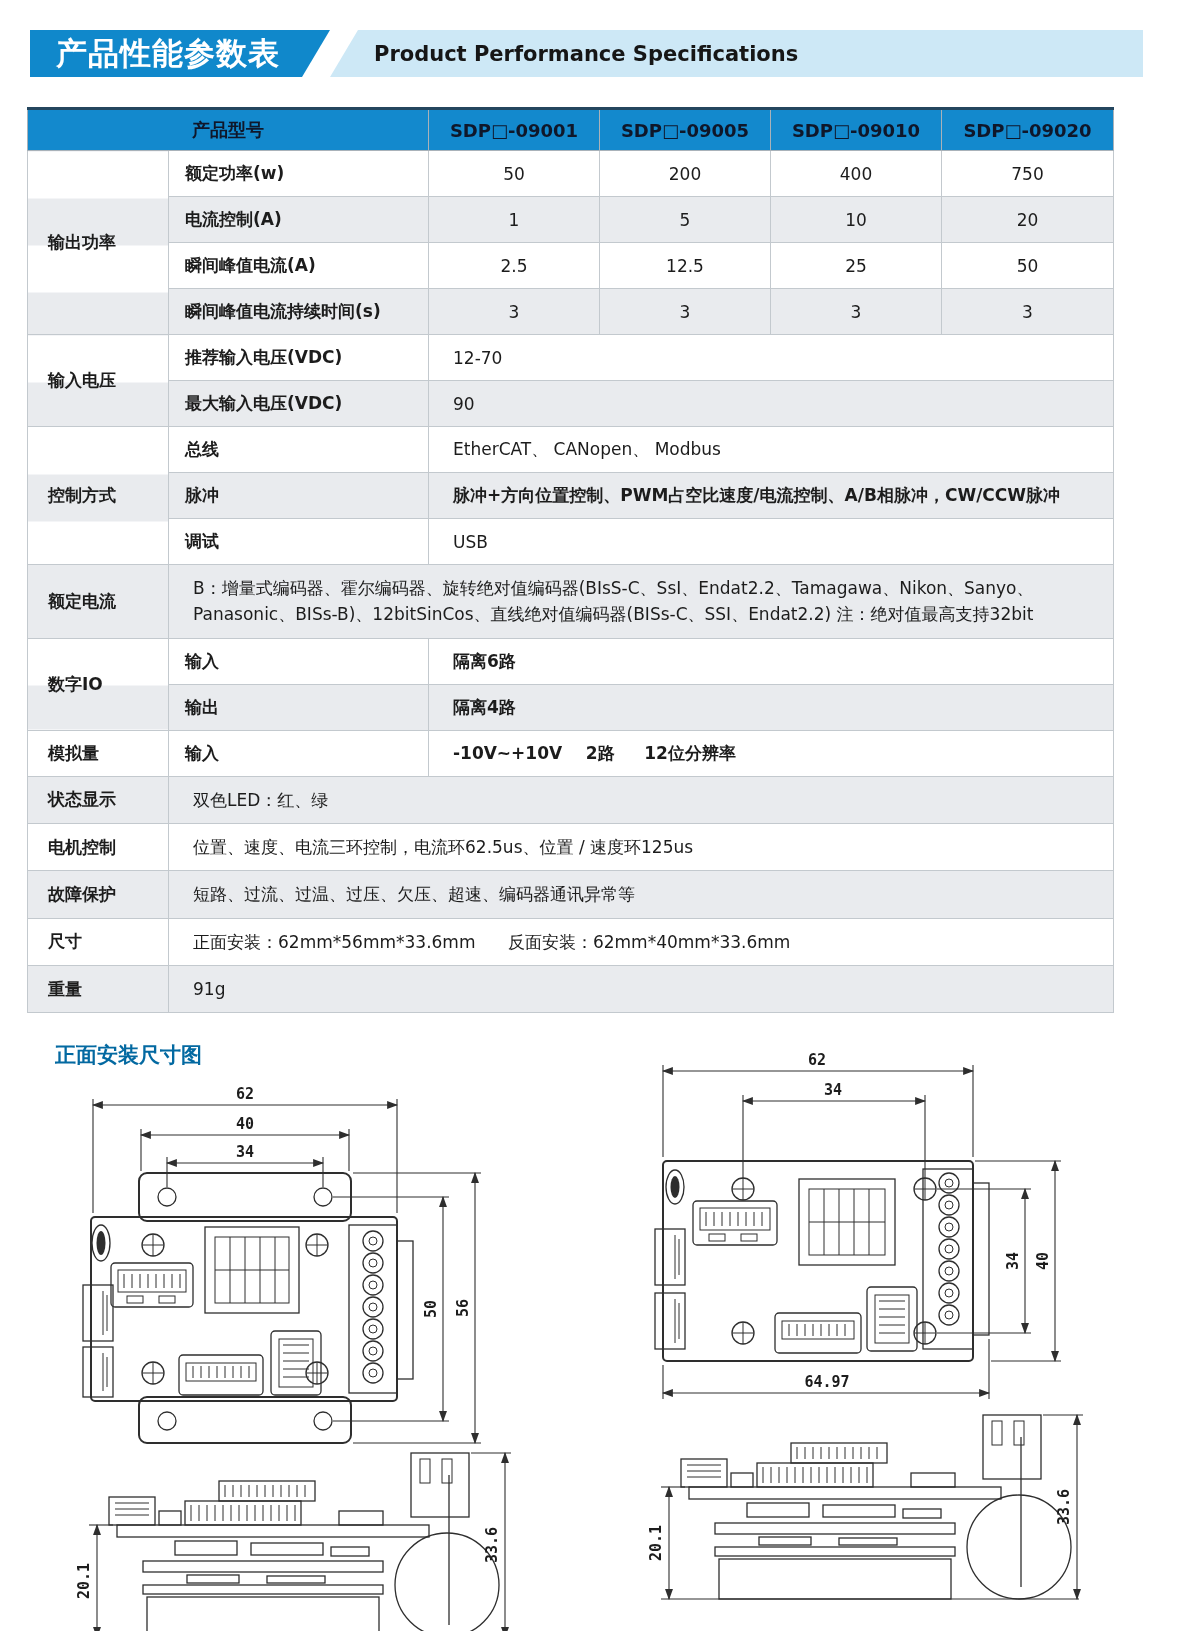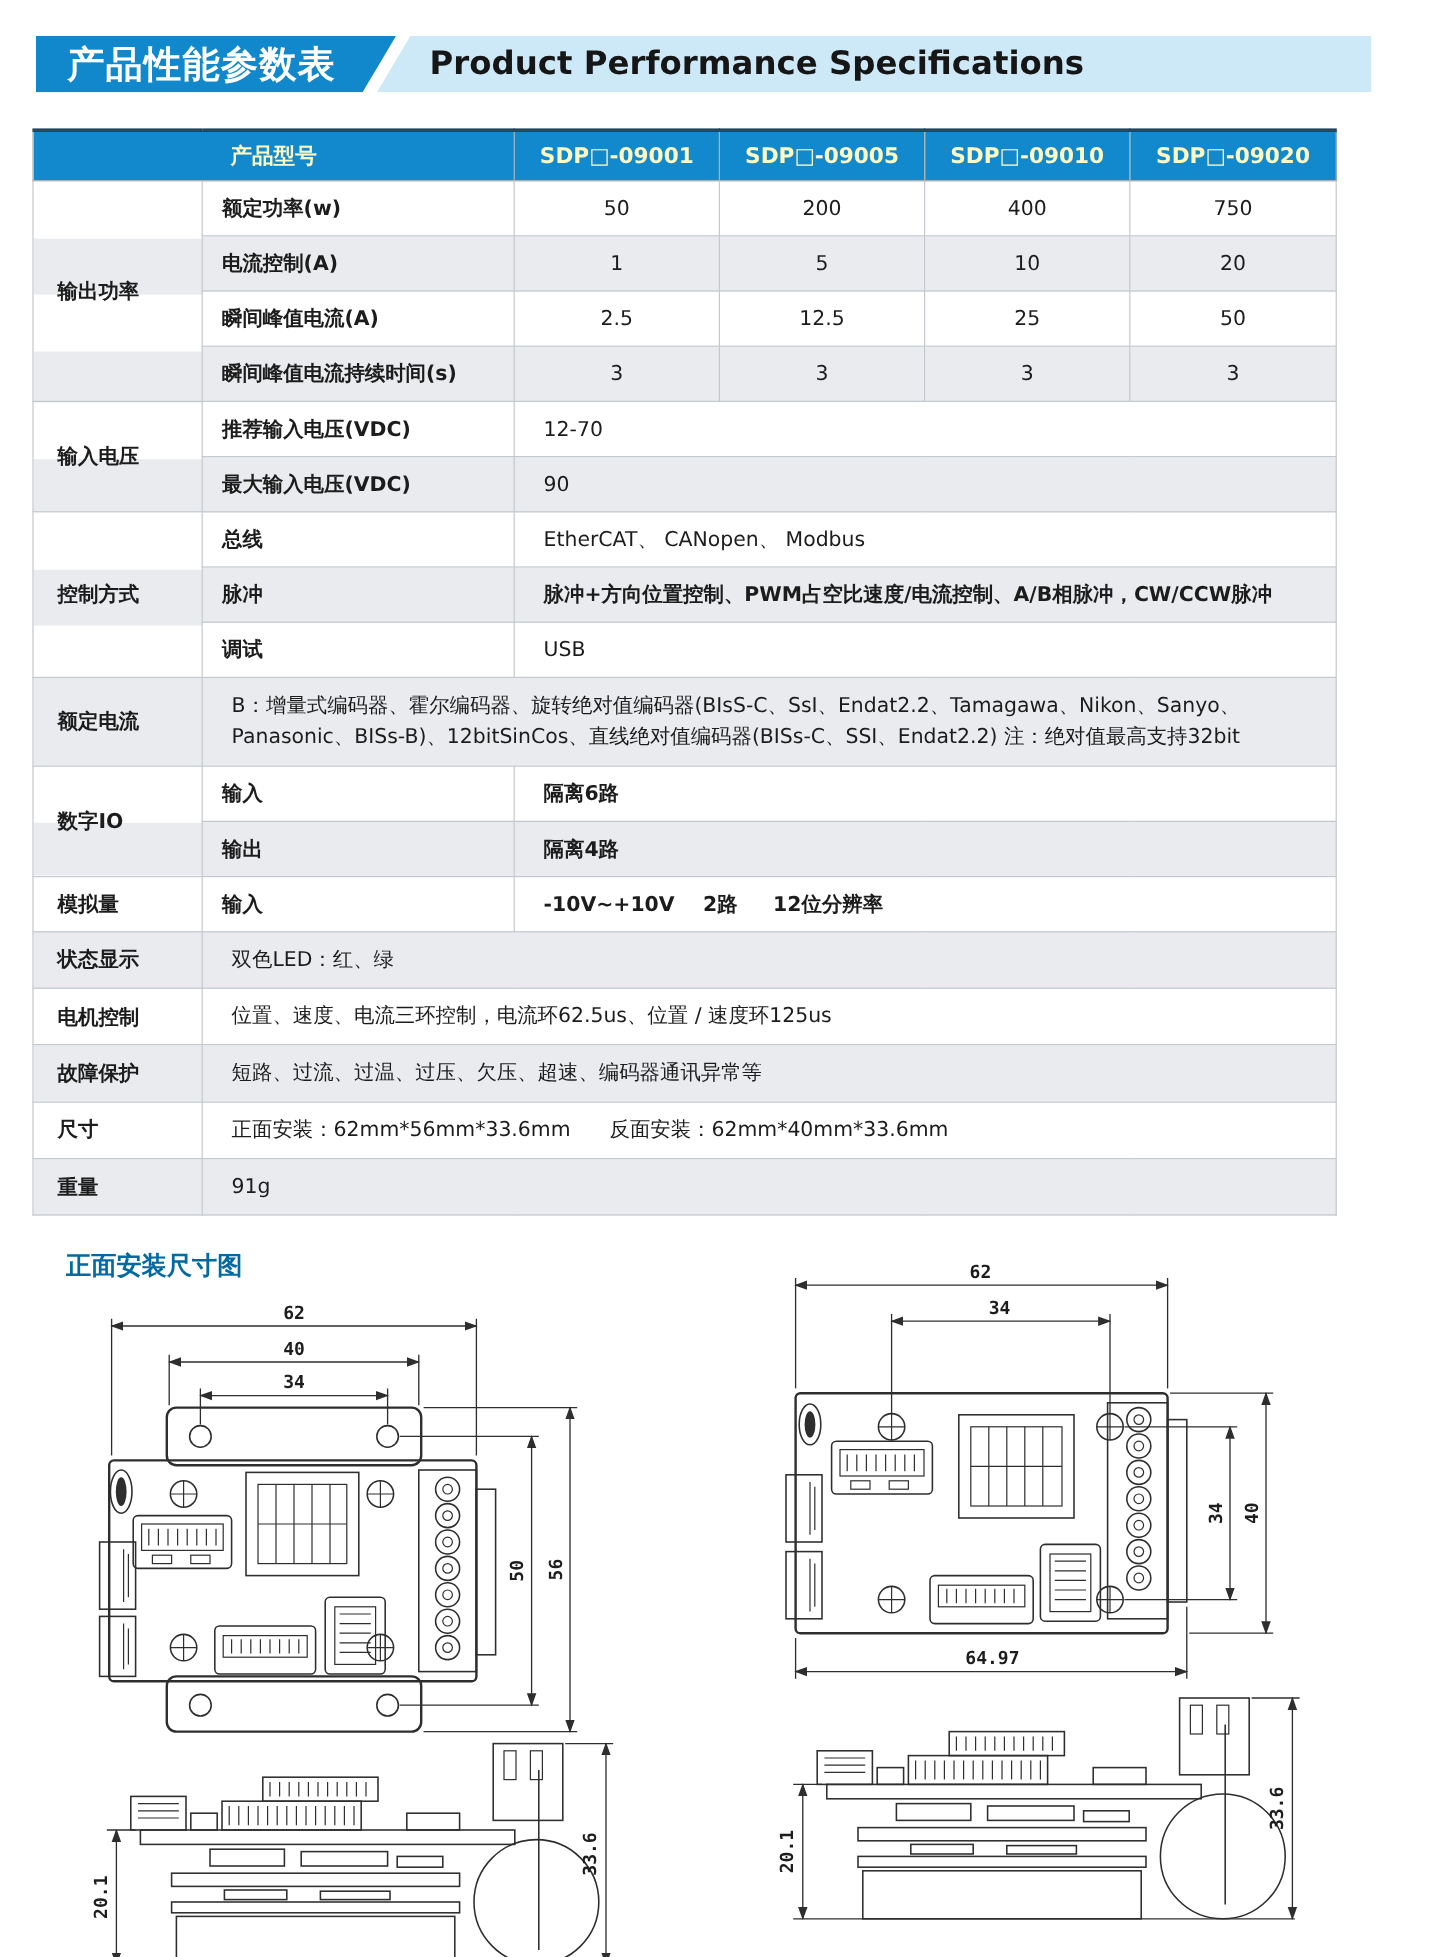--- a/index.html
+++ b/index.html
@@ -1,38 +1,38 @@
 <!DOCTYPE html>
 <html><head>
 <meta charset="utf-8">
 <style>
   html,body{margin:0;padding:0;background:#ffffff;}
   body{font-family:"DejaVu Sans","Liberation Sans",sans-serif;color:#1c1c1c;width:1200px;}
   .page{width:1200px;box-sizing:border-box;}
 
   
-  .banner{display:flex;align-items:stretch;height:47px;margin:30px 57px 30px 30px;}
+  .banner{display:flex;align-items:stretch;height:47px;margin:30px 57px 30px 30px;gap:16px;}
   .banner-dark{
     background:#1088cb;color:#fff;display:flex;align-items:center;
     padding:0 46px 0 26px;font-size:31px;font-weight:bold;letter-spacing:1px;
     clip-path:polygon(0 0,100% 0,calc(100% - 28px) 100%,0 100%);
     min-width:300px;box-sizing:border-box;
   }
   .banner-light{
     flex:1;background:#cde8f6;color:#161616;display:flex;align-items:center;
-    margin-left:-16px;padding-left:44px;font-size:27px;font-weight:bold;
+    margin-left:-16px;padding-left:44px;font-size:21px;font-weight:bold;
     clip-path:polygon(28px 0,100% 0,100% 100%,0 100%);
   }
 
   
   table.spec{border-collapse:collapse;margin-left:27px;width:1086px;table-layout:fixed;
     border-top:3px solid #24465e;font-size:17px;}
   table.spec td,table.spec th{border:1px solid #c3c9ce;box-sizing:border-box;}
   table.spec th{
-    background:#1389cd;color:#fef9c3;font-weight:bold;font-size:18px;height:42px;
+    background:#1389cd;color:#0f172a;font-weight:bold;font-size:18px;height:42px;
     border-color:#a9b2b9;border-top:none;text-align:center;
   }
   td.gc{padding-left:20px;font-weight:600;height:46px;}
   td.ac{padding-left:16px;font-weight:600;height:46px;}
   td.vc{text-align:center;height:46px;}
   td.vs{padding-left:24px;height:46px;white-space:pre-wrap;}
   td.fw{padding:10px 24px;line-height:1.55;font-weight:400;}
   tr.alt>td{background:#e9ebee;}
   td.gstripe{background:repeating-linear-gradient(to bottom,#ffffff 0 47px,#e9ebee 47px 94px);}
   td.cnt{font-weight:600;}

